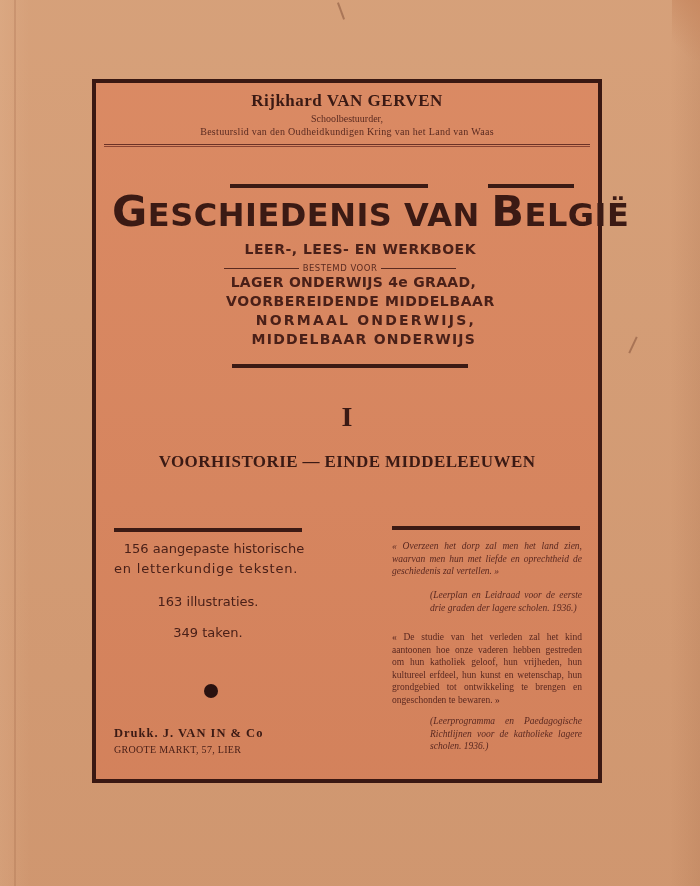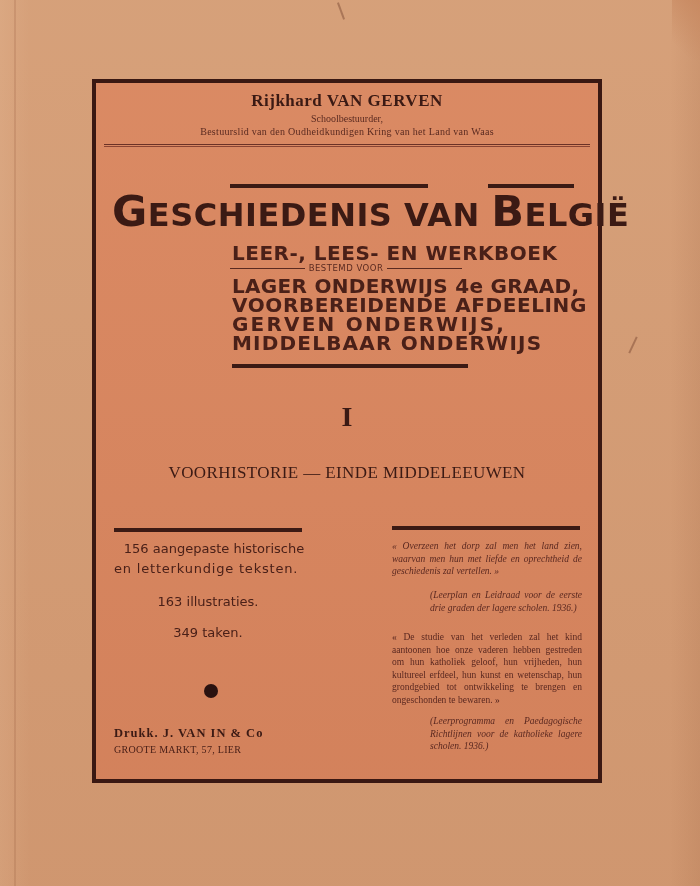--- a/index.html
+++ b/index.html
@@ -32,33 +32,33 @@
   .rule-top2 { top:63px; left:8px; right:8px; height:1px; background:#8a4534; }
   .title-bar1 { top:101px; left:134px; width:198px; height:4px; background:#3b1a14; }
   .title-bar2 { top:101px; left:392px; width:86px; height:4px; background:#3b1a14; }
   .title {
     top:103px; left:16px; font-family:"DejaVu Sans", sans-serif; font-weight:bold;
     font-size:32px; color:#3b1a14; letter-spacing:0.5px; white-space:nowrap;
   }
   .title .big { font-size:43px; }
   .sub {
     font-family:"DejaVu Sans", sans-serif; color:#4a2018; font-weight:bold;
-    font-size:20px; text-align:center; left:136px; width:250px; white-space:nowrap;
+    font-size:14px; text-align:right; left:130px; width:250px; white-space:nowrap;
   }
   .sub1 { top:158px; letter-spacing:0.5px; }
-  .bestemd-row { top:179px; left:134px; width:232px; height:12px; display:flex; align-items:center; gap:4px; }
+  .bestemd-row { top:179px; left:128px; width:232px; height:12px; display:flex; align-items:center; gap:4px; }
   .bestemd-row .line { flex:1; height:1px; background:#5a2a20; }
   .bestemd { font-size:8.5px; color:#5a2a20; letter-spacing:0.5px; font-family:"DejaVu Sans", sans-serif; }
   .sub2 { top:191px; letter-spacing:0.3px; }
   .sub3 { top:210px; letter-spacing:0.6px; }
   .sub4 { top:229px; letter-spacing:2.2px; }
   .sub5 { top:248px; letter-spacing:1.2px; }
   .rule-sub { top:281px; left:136px; width:236px; height:4px; background:#3b1a14; }
   .vol { top:318px; font-size:28px; font-weight:bold; color:#3b1a14; }
-  .period { top:380px; font-size:17px; font-weight:normal; letter-spacing:0.4px; color:#3b1a14; }
+  .period { top:369px; font-size:17px; font-weight:bold; letter-spacing:0.4px; color:#3b1a14; }
   .rule-left { top:445px; left:18px; width:188px; height:4px; background:#3b1a14; }
   .rule-right { top:443px; left:296px; width:188px; height:4px; background:#3b1a14; }
   .stats { left:18px; width:200px; font-family:"DejaVu Sans", sans-serif; font-size:13px; color:#4a2018; }
   .stats1 { top:458px;text-align:center; }
   .stats2 { top:478px; letter-spacing:0.8px; }
   .stat-row { position:absolute; left:18px; width:188px; display:flex; align-items:center; gap:6px; font-family:"DejaVu Sans", sans-serif; font-size:13px; color:#4a2018;flex-direction:column; }
   .stat-row .dbl { flex:1; height:4px; border-top:1px solid #6b3226; border-bottom:1px solid #6b3226; }
   .stat-row1 { top:511px; }
   .stat-row2 { top:542px;gap:16px; }
   .dot { top:601px; left:108px; width:14px; height:14px; border-radius:50%; background:#2a1210; }
@@ -91,22 +91,22 @@
     <span class="big">G</span><span>ESCHIEDENIS VAN </span><span class="big">B</span><span>ELGIË</span>
   </div>
 
   <div class="abs sub sub1">LEER-, LEES- EN WERKBOEK</div>
   <div class="abs bestemd-row">
     <span class="line"></span>
     <span class="bestemd">BESTEMD VOOR</span>
     <span class="line"></span>
   </div>
   <div class="abs sub sub2">LAGER ONDERWIJS 4e GRAAD,</div>
-  <div class="abs sub sub3">VOORBEREIDENDE AFDEELING</div>
-  <div class="abs sub sub4">GERVEN ONDERWIJS,</div>
+  <div class="abs sub sub3">VOORBEREIDENDE MIDDELBAAR</div>
+  <div class="abs sub sub4">NORMAAL ONDERWIJS,</div>
   <div class="abs sub sub5">MIDDELBAAR ONDERWIJS</div>
   <div class="abs rule-sub"></div>
 
   <div class="abs center vol">I</div>
   <div class="abs center period">VOORHISTORIE — EINDE MIDDELEEUWEN</div>
 
   <div class="abs rule-left"></div>
   <div class="abs rule-right"></div>
 
   <div class="abs stats stats1">156 aangepaste historische</div>

